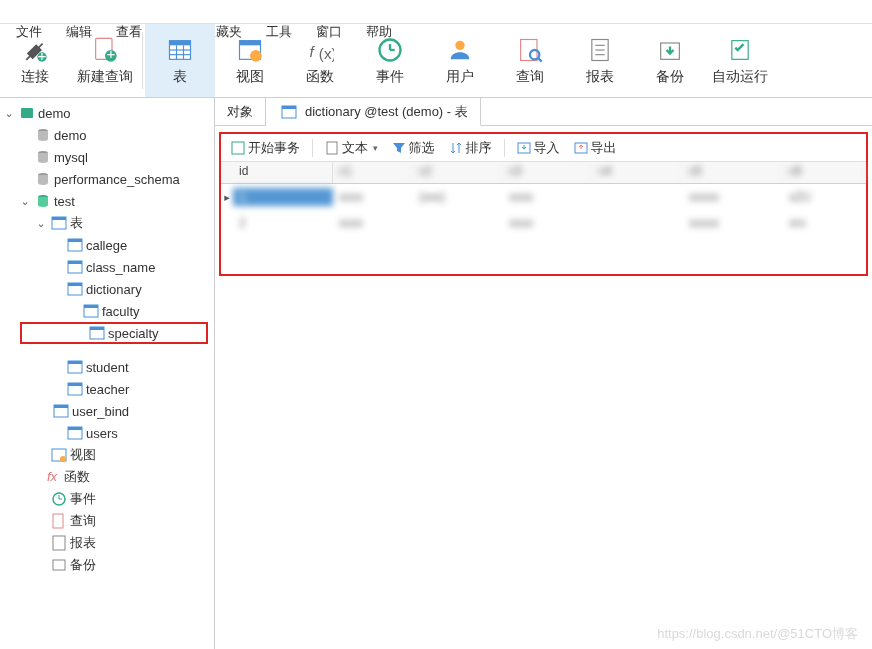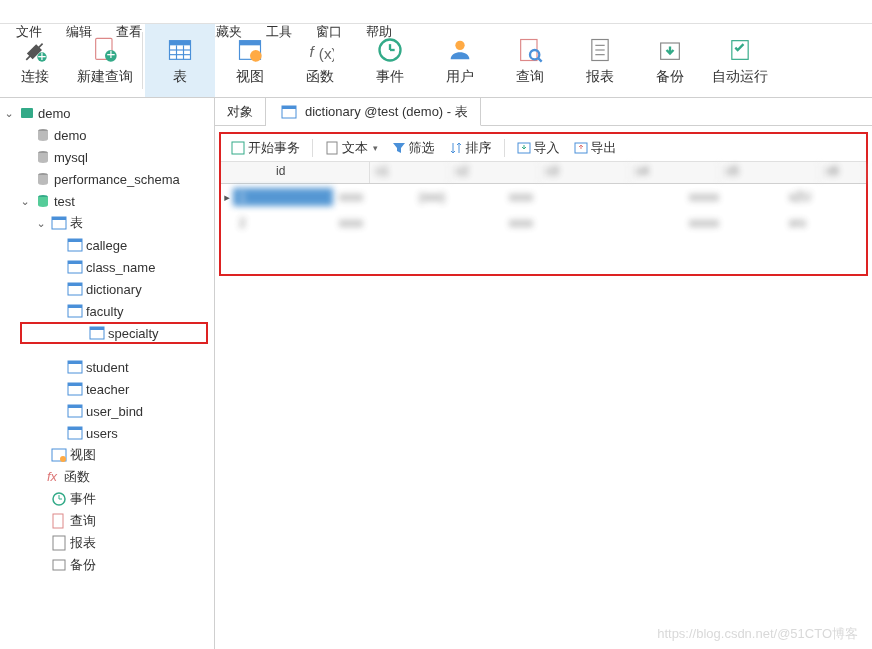--- a/index.html
+++ b/index.html
@@ -24,21 +24,21 @@
 .main { flex:1; display:flex; flex-direction:column; }
 .tabs { display:flex; height:28px; border-bottom:1px solid #cfcfcf; }
 .tab { display:flex; align-items:center; padding:0 12px; border-right:1px solid #cfcfcf; gap:5px; cursor:pointer; }
 .tab.active { background:#fff; border-bottom:1px solid #fff; margin-bottom:-1px; }
 
 .red-box { margin:6px 4px 0 4px; border:2px solid #d22; }
 .subtb { display:flex; align-items:center; height:28px; border-bottom:1px solid #e0e0e0; padding-left:4px; gap:2px; }
 .sbtn { display:flex; align-items:center; gap:3px; padding:2px 6px; cursor:pointer; }
 .caret { font-size:9px; color:#666; margin-left:2px; }
 
-.grid-head { display:flex; height:22px; border-bottom:1px solid #d0d0d0; background:#f7f7f7;padding-left:37px; }
+.grid-head { display:flex; height:22px; border-bottom:1px solid #d0d0d0; background:#f7f7f7; }
 .gh { border-right:1px solid #e0e0e0; padding:2px 6px; font-size:12px; color:#444; overflow:hidden; }
 .grid-body { min-height:90px; }
 .grow { display:flex; height:26px; align-items:center; }
 .gc { padding:2px 6px; overflow:hidden; font-size:12px; color:#444; }
 .gc.selcell { background:#2b7ec9; color:#fff; }
 .blur { filter:blur(3px); opacity:.8; }
 .rowmark { width:12px; text-align:center; color:#555; font-size:11px; flex:none; }
 
 .watermark { position:absolute; bottom:6px; right:14px; color:#d9d9d9; font-size:13px; }
 </style>
@@ -215,21 +215,21 @@
         <span>class_name</span>
       </div>
     <div class="node" style="padding-left:50px">
         <span class="exp"></span>
         <svg class="ic" viewBox="0 0 16 16">
           <rect x="1" y="2" width="14" height="12" fill="#fff" stroke="#4a90d9"></rect>
           <rect x="1" y="2" width="14" height="3" fill="#4a90d9"></rect>
         </svg>
         <span>dictionary</span>
       </div>
-    <div class="node" style="padding-left:50px">
+    <div class="node" style="padding-left:66px">
         <span class="exp"></span>
         <svg class="ic" viewBox="0 0 16 16">
           <rect x="1" y="2" width="14" height="12" fill="#fff" stroke="#4a90d9"></rect>
           <rect x="1" y="2" width="14" height="3" fill="#4a90d9"></rect>
         </svg>
         <span>faculty</span>
       </div>
     <div class="node hl" style="padding-left:50px;margin:0 6px 12px 20px">
         <span class="exp"></span>
         <svg class="ic" viewBox="0 0 16 16">
@@ -247,21 +247,21 @@
         <span>student</span>
       </div>
     <div class="node" style="padding-left:50px">
         <span class="exp"></span>
         <svg class="ic" viewBox="0 0 16 16">
           <rect x="1" y="2" width="14" height="12" fill="#fff" stroke="#4a90d9"></rect>
           <rect x="1" y="2" width="14" height="3" fill="#4a90d9"></rect>
         </svg>
         <span>teacher</span>
       </div>
-    <div class="node" style="padding-left:50px">
+    <div class="node" style="padding-left:36px">
         <span class="exp"></span>
         <svg class="ic" viewBox="0 0 16 16">
           <rect x="1" y="2" width="14" height="12" fill="#fff" stroke="#4a90d9"></rect>
           <rect x="1" y="2" width="14" height="3" fill="#4a90d9"></rect>
         </svg>
         <span>user_bind</span>
       </div>
     <div class="node" style="padding-left:50px">
         <span class="exp"></span>
         <svg class="ic" viewBox="0 0 16 16">

